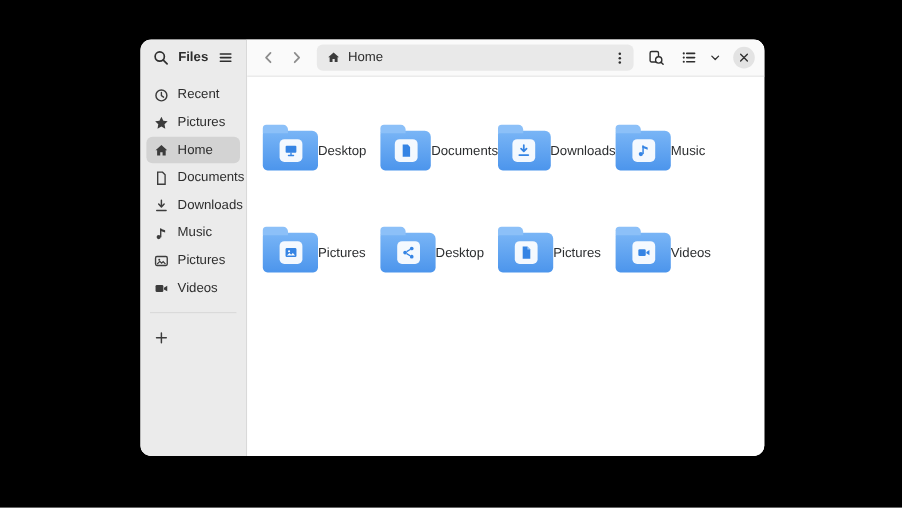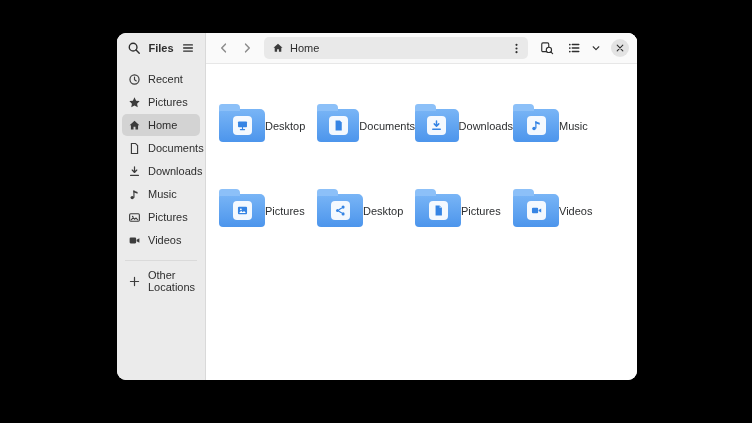--- a/index.html
+++ b/index.html
@@ -148,21 +148,20 @@
           </svg>
         <span>Videos</span>
       </div>
 
       <div class="side-sep"></div>
 
       <div class="side-item">
         <svg viewBox="0 0 16 16">
             <path d="M8 3v10M3 8h10" stroke="#3c3c3c" stroke-width="1.5" stroke-linecap="round"></path>
           </svg>
-        <span>Other Locations</span>
       </div>
     </div>
   </div>
 
   <div class="main">
     <div class="headerbar">
       <span class="nav-btn">
         <svg viewBox="0 0 16 16" width="14" height="14">
             <path d="M9.6 3.6L5.4 8l4.2 4.4" fill="none" stroke="#8d8d8d" stroke-width="1.7" stroke-linecap="round" stroke-linejoin="round"></path>
           </svg>

